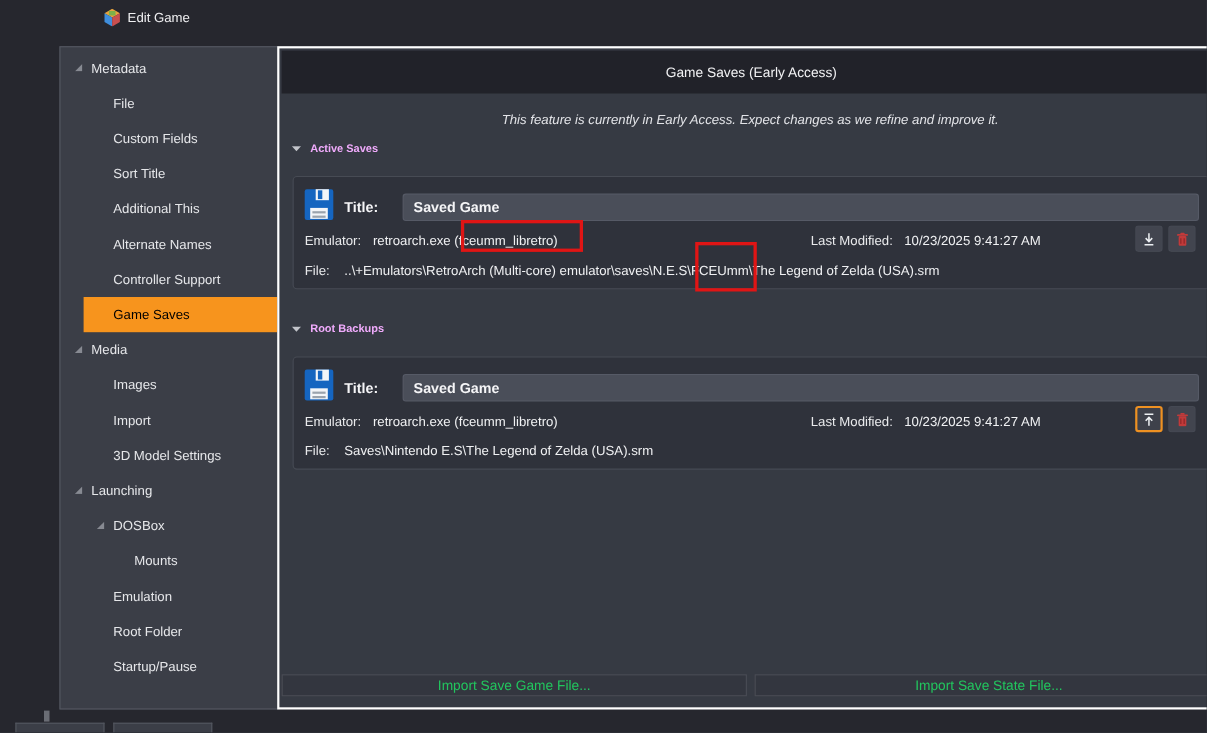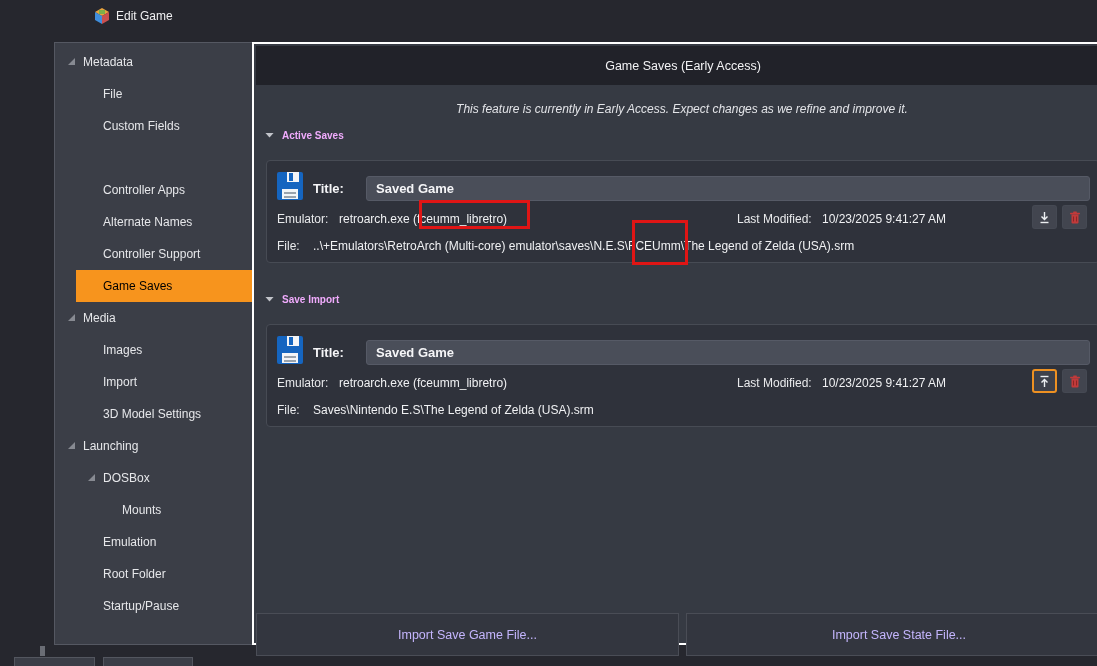--- a/index.html
+++ b/index.html
@@ -79,23 +79,23 @@
   .file-lbl { left:10px; top:78px; }
   .file-val { left:46px; top:78px; }
   .mini-btn { position:absolute; top:44px; width:25px; height:24px; background:#42454f;
               border:1px solid #54586233; border-radius:3px; display:flex;
               align-items:center; justify-content:center; cursor:pointer; }
   .mini-btn.b1 { left:765px; }
   .mini-btn.b2 { left:795px; }
   .mini-btn.hl { border:2px solid #ee9122; background:#3e414b; }
 
   
-  .import-btn { position:absolute; top:569px; height:43px; background:#33363f;
+  .import-btn { position:absolute; top:569px; height:20px; background:#33363f;
                 border:1px solid #4a4d56; display:flex; align-items:center;
-                justify-content:center; font-size:12.5px; color:#c4b5fd; cursor:pointer; }
+                justify-content:center; font-size:12.5px; color:#22c55e; cursor:pointer; }
   .imp1 { left:2px;  width:423px; }
   .imp2 { left:432px; width:426px; }
 
   
   .anno { border:3px solid #e01515; background:transparent; z-index:50; pointer-events:none; }
   .anno1 { left:379px; top:200px; width:111px; height:29px; }
   .anno2 { left:592px; top:220px; width:56px;  height:45px; }
 
   
   .stub { position:absolute; top:657px; height:9px; background:#3b3e47;
@@ -126,22 +126,25 @@
   <div class="side-item lvl0" style="top:3px">
     <span class="tree-expander"></span>
     <span class="lbl">Metadata</span>
   </div>
   <div class="side-item lvl1" style="top:35px">
     <span class="lbl">File</span>
   </div>
   <div class="side-item lvl1" style="top:67px">
     <span class="lbl">Custom Fields</span>
   </div>
+  <div class="side-item lvl1" style="top:99px">
+    <span class="lbl">Sort Title</span>
+  </div>
   <div class="side-item lvl1" style="top:131px">
-    <span class="lbl">Controller Apps</span>
+    <span class="lbl">Additional This</span>
   </div>
   <div class="side-item lvl1" style="top:163px">
     <span class="lbl">Alternate Names</span>
   </div>
   <div class="side-item lvl1" style="top:195px">
     <span class="lbl">Controller Support</span>
   </div>
   <div class="side-item lvl1 selected" style="top:227px">
     <span class="lbl">Game Saves</span>
   </div>
@@ -218,21 +221,21 @@
         <rect x="2.5" y="3.5" width="7" height="9" rx="1" fill="#c13a3a"></rect>
         <rect x="1" y="1.8" width="10" height="1.6" rx="0.8" fill="#c13a3a"></rect>
         <rect x="4" y="0.5" width="4" height="1.6" rx="0.8" fill="#c13a3a"></rect>
         <path d="M4.5 5.5 L4.5 10.5 M7.5 5.5 L7.5 10.5" stroke="#8c2525" stroke-width="1"></path>
       </svg>
     </div>
   </div>
 
   <div class="section-head sec-backup">
     <span class="tri"></span>
-    <span class="s-lbl">Save Import</span>
+    <span class="s-lbl">Root Backups</span>
   </div>
 
   <div class="card card2">
     <div class="floppy">
       <span class="shutter"></span>
         <span class="slot"></span>
       <span class="label"></span>
         <span class="line1"></span>
         <span class="line2"></span>
     </div>

